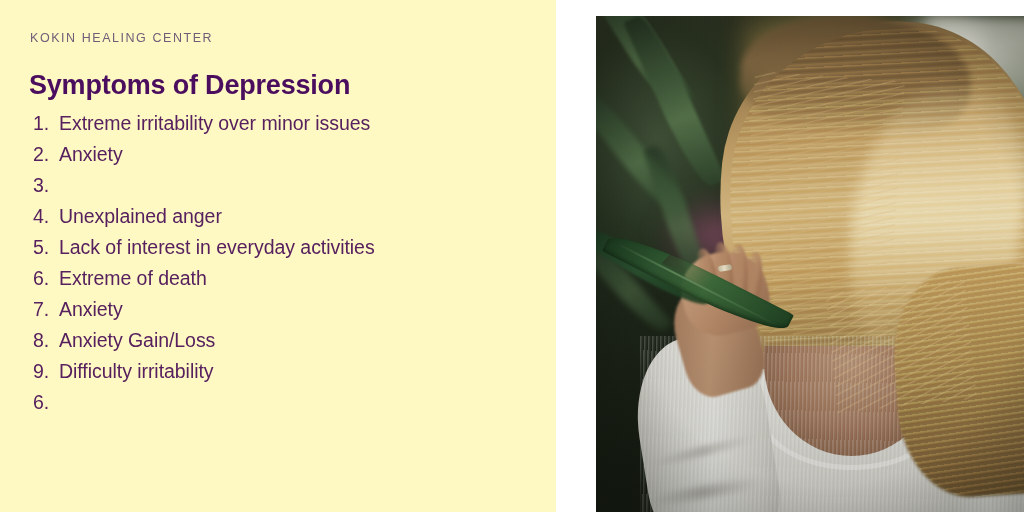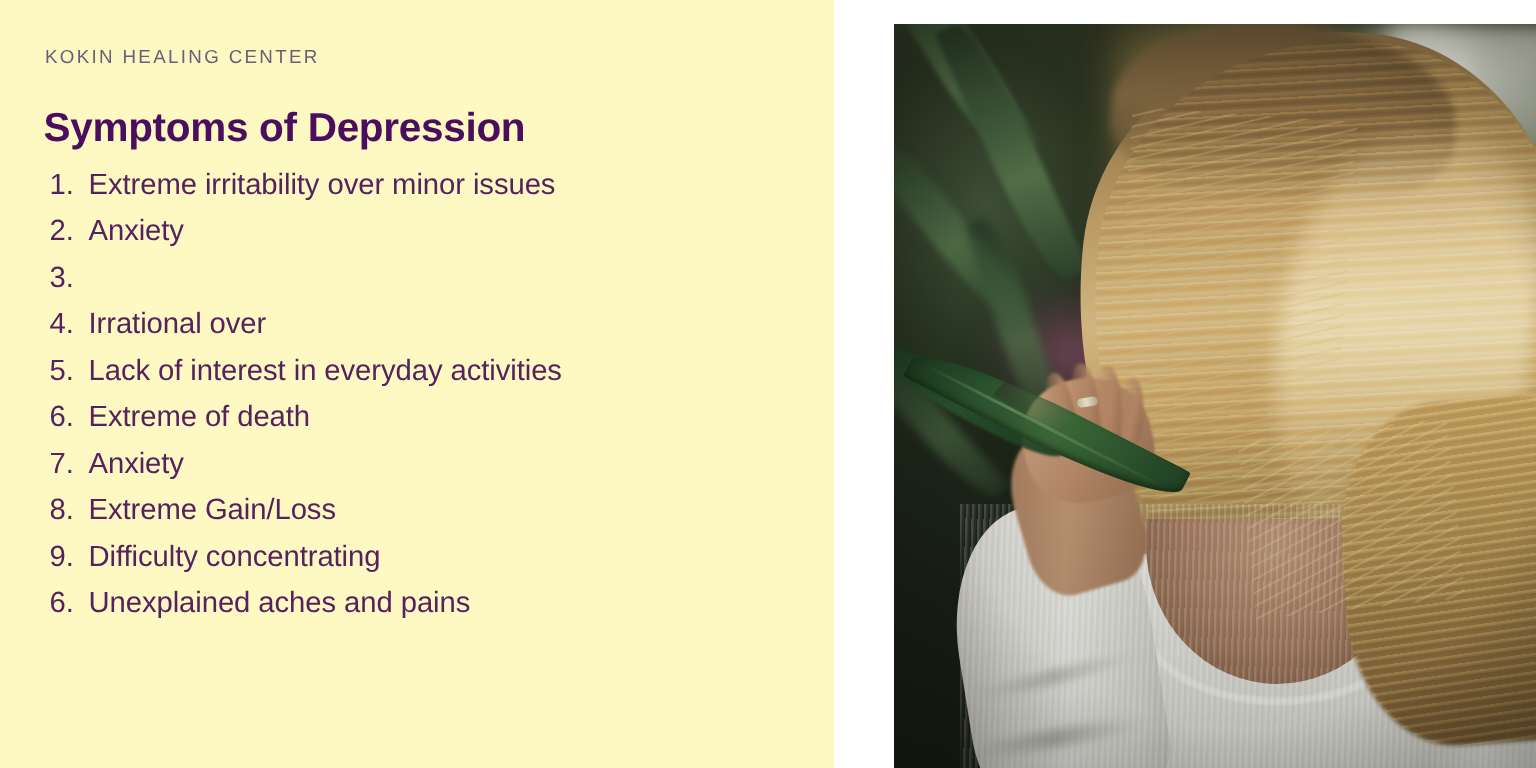--- a/index.html
+++ b/index.html
@@ -497,45 +497,44 @@
       </li>
       <li>
         <span class="num">2.</span>
         <span class="txt">Anxiety</span>
       </li>
       <li>
         <span class="num">3.</span>
       </li>
       <li>
         <span class="num">4.</span>
-        <span class="txt">Irrational over</span>
+        <span class="txt">Unexplained anger</span>
       </li>
       <li>
         <span class="num">5.</span>
         <span class="txt">Lack of interest in everyday activities</span>
       </li>
       <li>
         <span class="num">6.</span>
         <span class="txt">Extreme of death</span>
       </li>
       <li>
         <span class="num">7.</span>
         <span class="txt">Anxiety</span>
       </li>
       <li>
         <span class="num">8.</span>
-        <span class="txt">Extreme Gain/Loss</span>
+        <span class="txt">Anxiety Gain/Loss</span>
       </li>
       <li>
         <span class="num">9.</span>
-        <span class="txt">Difficulty concentrating</span>
+        <span class="txt">Difficulty irritability</span>
       </li>
       <li>
         <span class="num">6.</span>
-        <span class="txt">Unexplained aches and pains</span>
       </li>
     </ol>
 
   </section>
 
   <figure id="photo">
     <div class="layer" id="bg-base"></div>
     <div class="layer" id="bokeh-warm"></div>
     <div class="layer" id="bokeh-magenta"></div>
     <div class="layer" id="sky-gap"></div>

